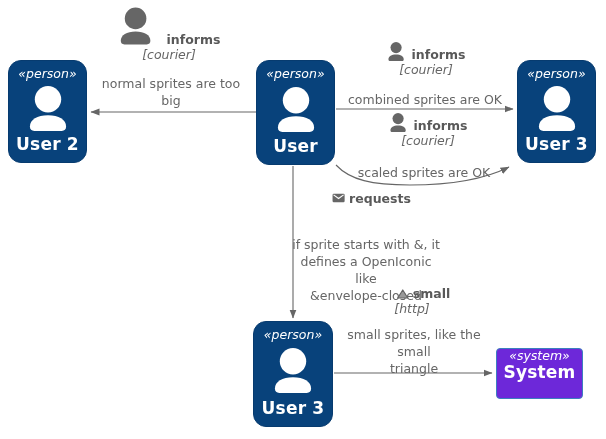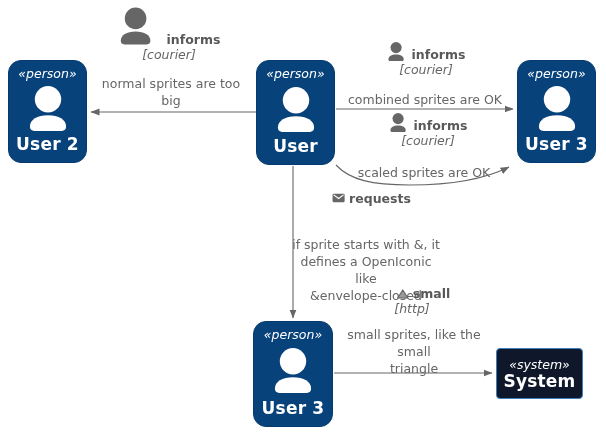--- a/index.html
+++ b/index.html
@@ -12,22 +12,22 @@
 
   .node{
     position:absolute;box-sizing:border-box;display:flex;flex-direction:column;
     align-items:center;color:#ffffff;text-align:center;
   }
   .person{
     background:#08427B;border:1px solid #073B6F;border-radius:13px;
     justify-content:space-between;padding:6px 2px 9px;
   }
   .system{
-    background:#0f172a;border:1px solid #3C7FC0;border-radius:4px;
-    justify-content:center;gap:2px;
+    background:#6d28d9;border:1px solid #3C7FC0;border-radius:4px;
+    gap:2px;
   }
   .stereo{font-style:italic;font-size:12.5px;line-height:13px;}
   .nname{font-weight:bold;font-size:17px;line-height:17px;letter-spacing:0.2px;}
   .picon{width:44px;height:45px;flex:0 0 auto;}
 
   .rel{
     position:absolute;transform:translateX(-50%);display:flex;flex-direction:column;
     align-items:center;color:#666666;
   }
   .rel-head{display:flex;align-items:flex-end;}

